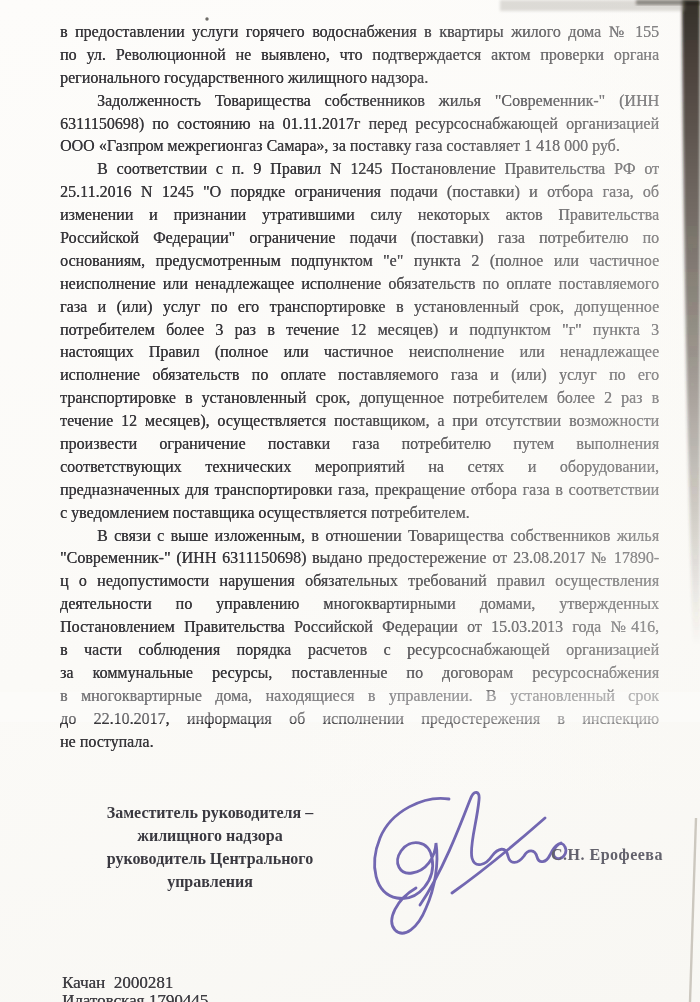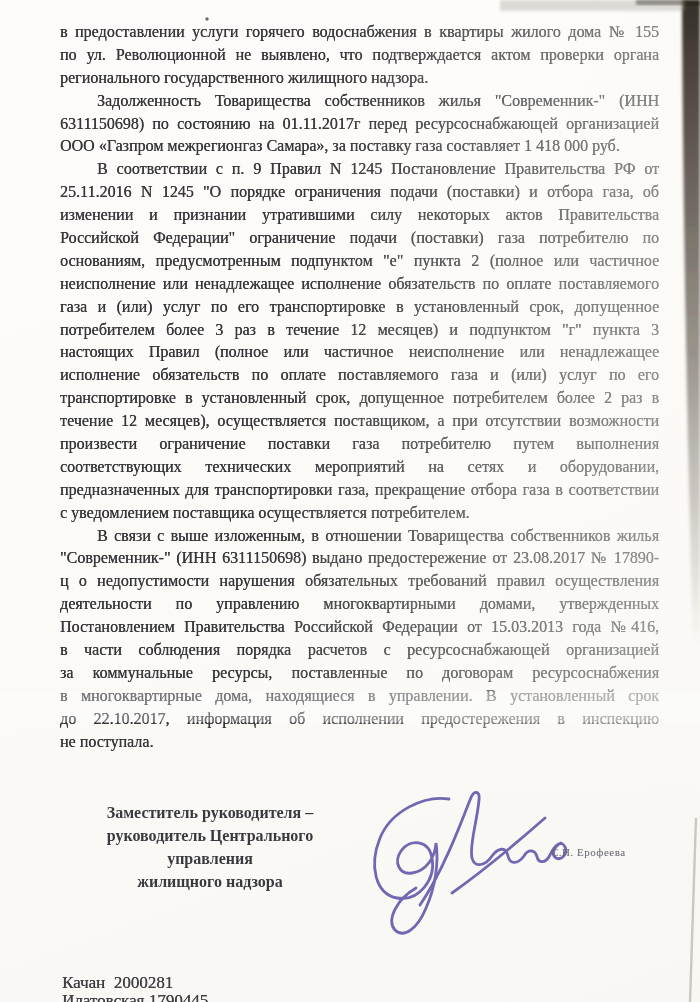--- a/index.html
+++ b/index.html
@@ -49,24 +49,25 @@
     font-weight: 700;
     font-size: 16px;
     line-height: 23px;
     color: #3a3940;
     filter: blur(0.3px);
   }
   .sig-svg { position: absolute; left: 350px; top: 778px; pointer-events: none; }
   .sig-name {
     position: absolute;
     left: 551px; top: 846px;
-    font-size: 11px;
+    font-size: 16px;
     letter-spacing: 0.5px;
     color: #63626c;
     filter: blur(0.5px);
+    font-weight: bold;
   }
   .footer {
     position: absolute;
     left: 62px; top: 974px;
     font-size: 17px;
     line-height: 17.5px;
     color: #403f44;
     filter: blur(0.3px);
     text-shadow: 0.25px 0 0 currentColor;
   }
@@ -110,22 +111,22 @@
       <div class="line">за коммунальные ресурсы, поставленные по договорам ресурсоснабжения</div>
       <div class="line">в многоквартирные дома, находящиеся в управлении. В установленный срок</div>
       <div class="line">до 22.10.2017, информация об исполнении предостережения в инспекцию</div>
       <div class="line plast">не поступала.</div>
     </div>
 
   <div class="fade-overlay"></div>
 
   <div class="sig-title" id="sig-title">
       <div class="tline">Заместитель руководителя –</div>
+      <div class="tline">жилищного надзора</div>
       <div class="tline">руководитель Центрального управления</div>
-      <div class="tline">жилищного надзора</div>
     </div>
 
   <svg class="sig-svg" width="225" height="172" viewBox="0 0 225 172">
     <g fill="none" stroke="#5b4ea6" stroke-width="2.8" stroke-linecap="round" opacity="0.85">
       <path d="M 99 21 C 74 17 41 33 30 60 C 19 87 25 116 47 120 C 69 124 86 101 82 80 C 79 62 60 60 51 73 C 43 85 50 97 62 95 C 76 93 85 80 86 65 C 89 85 85 110 76 130 C 68 150 54 161 45 152 C 36 142 47 121 66 110"></path>
       <path d="M 70 127 C 92 95 110 48 120 22 C 124 11 130 13 129 22 C 127 44 119 68 122 80 C 125 91 136 87 142 78 C 148 70 156 68 158 78 C 160 87 168 86 174 78 C 178 71 185 71 187 79 C 189 86 196 85 200 77 C 205 66 212 62 215 69 C 218 75 212 83 206 80 C 201 77 204 68 211 65"></path>
       <path d="M 102 115 C 133 93 170 62 195 40"></path>
     </g>
   </svg>
 

